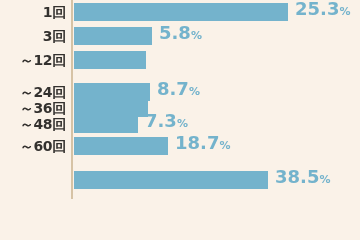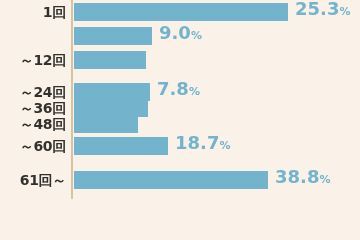--- a/index.html
+++ b/index.html
@@ -94,64 +94,65 @@
 
   <div class="row" style="top:0px;">
     <div class="cat-label">1回</div>
     <div class="bar-wrap">
       <div class="bar" style="width: 214px;"></div>
       <div class="value"><span>25.3</span><span class="pct">%</span></div>
     </div>
   </div>
 
   <div class="row" style="top:24px;">
+    <div class="cat-label">3回</div>
     <div class="bar-wrap">
       <div class="bar" style="width: 78px;"></div>
-      <div class="value"><span>9.0</span><span class="pct">%</span></div>
+      <div class="value"><span>5.8</span><span class="pct">%</span></div>
     </div>
   </div>
 
   <div class="row" style="top:48px;">
     <div class="cat-label">～12回</div>
     <div class="bar-wrap">
       <div class="bar" style="width: 72px;"></div>
     </div>
   </div>
 
   <div class="row" style="top:80px;">
     <div class="cat-label">～24回</div>
     <div class="bar-wrap">
       <div class="bar" style="width: 76px;"></div>
-      <div class="value"><span>7.8</span><span class="pct">%</span></div>
+      <div class="value"><span>8.7</span><span class="pct">%</span></div>
     </div>
   </div>
 
   <div class="row" style="top:96px;">
     <div class="cat-label">～36回</div>
     <div class="bar-wrap">
       <div class="bar" style="width: 74px;"></div>
     </div>
   </div>
 
   <div class="row" style="top:112px;">
     <div class="cat-label">～48回</div>
     <div class="bar-wrap">
       <div class="bar" style="width: 64px;"></div>
+      <div class="value"><span>7.3</span><span class="pct">%</span></div>
     </div>
   </div>
 
   <div class="row" style="top:134px;">
     <div class="cat-label">～60回</div>
     <div class="bar-wrap">
       <div class="bar" style="width: 94px;"></div>
       <div class="value"><span>18.7</span><span class="pct">%</span></div>
     </div>
   </div>
 
   <div class="row" style="top:168px;">
-    <div class="cat-label">61回～</div>
     <div class="bar-wrap">
       <div class="bar" style="width: 194px;"></div>
-      <div class="value"><span>38.8</span><span class="pct">%</span></div>
+      <div class="value"><span>38.5</span><span class="pct">%</span></div>
     </div>
   </div>
 
 </div>
 
 </body></html>

